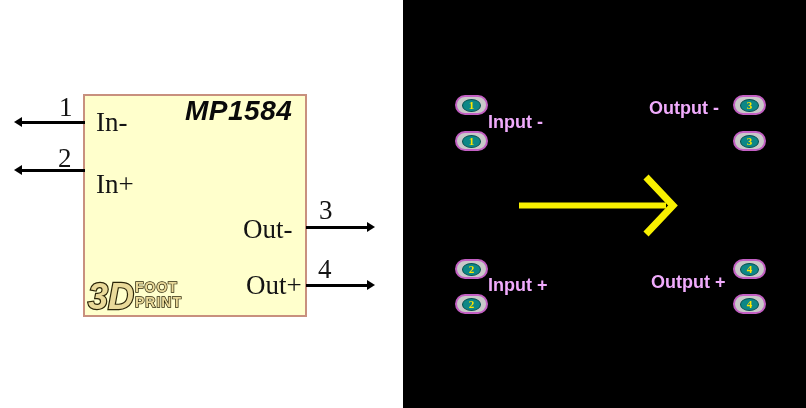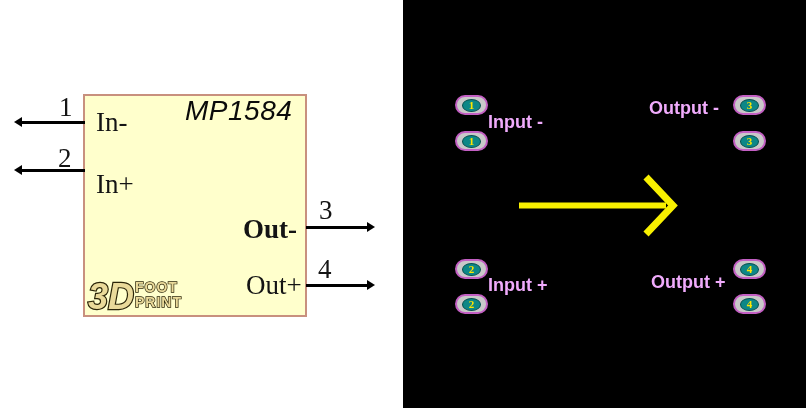--- a/index.html
+++ b/index.html
@@ -18,21 +18,21 @@
   }
   .sym-body {
     position: absolute; left: 83px; top: 94px;
     width: 224px; height: 223px;
     box-sizing: border-box;
     background: #ffffcc;
     border: 2px solid #c8907e;
   }
   .part-title {
     position: absolute; left: 185px; top: 97px;
-    font-style: italic; font-weight: normal;
+    font-style: italic; font-weight: bold;
     font-size: 28px; line-height: 1;
     color: #0a0a0a; letter-spacing: 0.5px;
   }
   .pin-wire {
     position: absolute; height: 3px; background: #000;
   }
   .pin-arrow {
     position: absolute; width: 0; height: 0;
     border-top: 5px solid transparent;
     border-bottom: 5px solid transparent;
@@ -101,21 +101,21 @@
     <div class="pin-label" style="left:96px; top:109px;">In-</div>
 
     <div class="pin-wire" style="left:21px; top:168.5px; width:64px;"></div>
     <div class="pin-arrow west" style="left:14px; top:165px;"></div>
     <div class="pin-num" style="left:58px; top:145px;">2</div>
     <div class="pin-label" style="left:96px; top:171px;">In+</div>
 
     <div class="pin-wire" style="left:306px; top:225.5px; width:62px;"></div>
     <div class="pin-arrow east" style="left:367px; top:222px;"></div>
     <div class="pin-num" style="left:319px; top:197px;">3</div>
-    <div class="pin-label" style="left:243px; top:216px;font-weight:bold;">Out-</div>
+    <div class="pin-label" style="left:243px; top:216px;">Out-</div>
 
     <div class="pin-wire" style="left:306px; top:283.5px; width:62px;"></div>
     <div class="pin-arrow east" style="left:367px; top:280px;"></div>
     <div class="pin-num" style="left:318px; top:256px;">4</div>
     <div class="pin-label" style="left:246px; top:272px;">Out+</div>
 
     <svg class="brand-logo" width="100" height="42">
       <text x="1" y="33" font-family="Liberation Sans, sans-serif" font-size="36" font-style="italic" font-weight="bold" fill="#eada9a" stroke="#2a2408" stroke-width="2.4" paint-order="stroke">3D</text>
       <text x="48" y="16" font-family="Liberation Sans, sans-serif" font-size="14" font-weight="bold" letter-spacing="1" fill="#eada9a" stroke="#2a2408" stroke-width="1.4" paint-order="stroke">FOOT</text>
       <text x="48" y="31" font-family="Liberation Sans, sans-serif" font-size="14" font-weight="bold" letter-spacing="1" fill="#eada9a" stroke="#2a2408" stroke-width="1.4" paint-order="stroke">PRINT</text>

